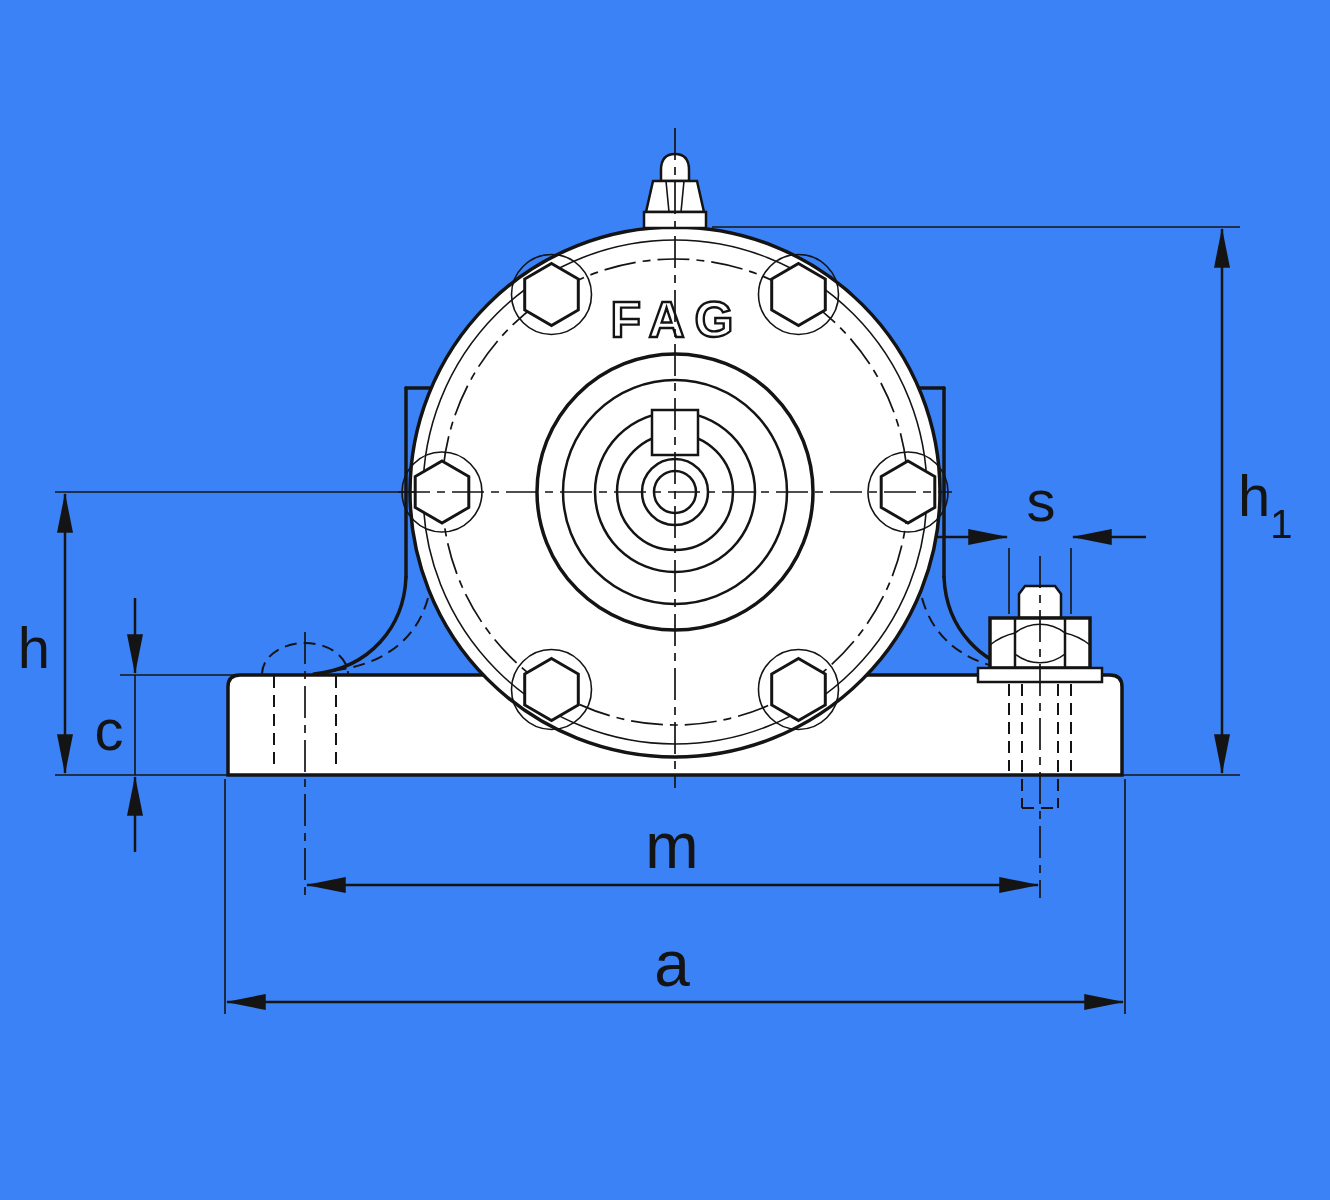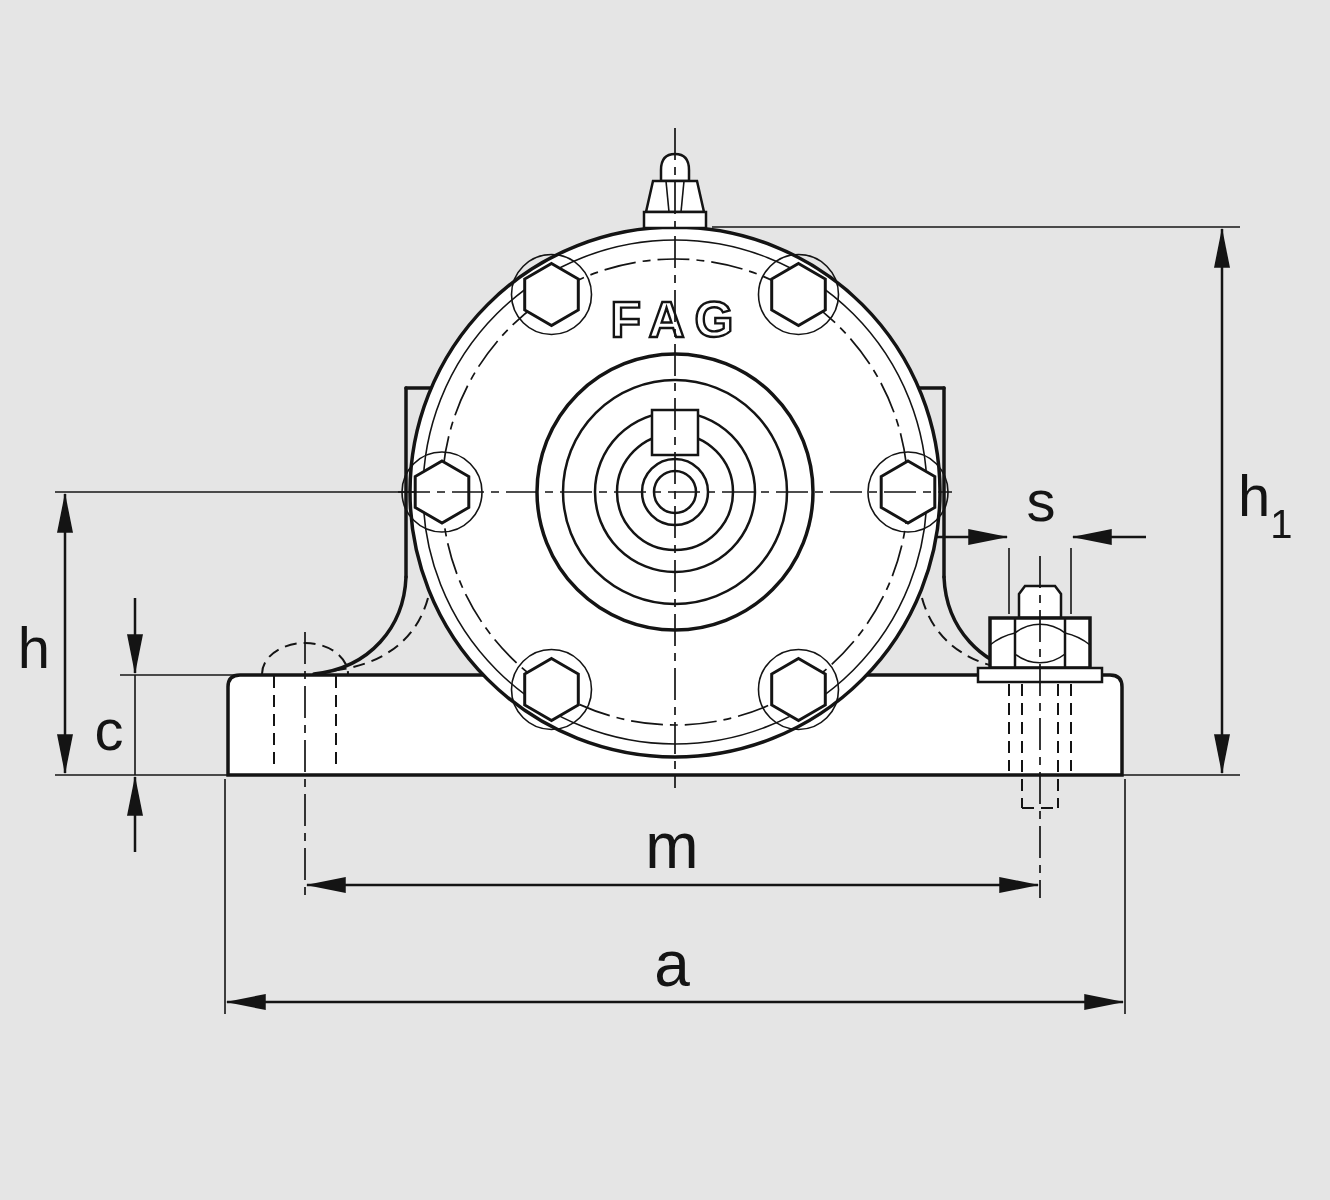--- a/index.html
+++ b/index.html
@@ -1,16 +1,16 @@
 <!DOCTYPE html>
 <html><head>
 <meta charset="utf-8">
 <style>
   html,body{margin:0;padding:0;background:#ffffff;}
-  .canvas{position:relative;width:1330px;height:1200px;background:#e5e5e5;overflow:hidden;}
+  .canvas{position:relative;width:1330px;height:1200px;background:#3b82f6;overflow:hidden;}
   svg{display:block;}
   .ol   {stroke:#141414;stroke-width:3.5;fill:none;stroke-linecap:round;}
   .olf  {stroke:#141414;stroke-width:3.5;fill:#ffffff;}
   .med  {stroke:#141414;stroke-width:2.5;fill:none;}
   .medf {stroke:#141414;stroke-width:2.5;fill:#ffffff;}
   .thin {stroke:#141414;stroke-width:1.6;fill:none;}
   .hid  {stroke:#141414;stroke-width:2;fill:none;stroke-dasharray:12 7;}
   .cl   {stroke:#141414;stroke-width:1.7;fill:none;stroke-dasharray:32 7 8 7;}
   .dim  {stroke:#141414;stroke-width:2.5;fill:none;}
   .ext  {stroke:#141414;stroke-width:1.6;fill:none;}

